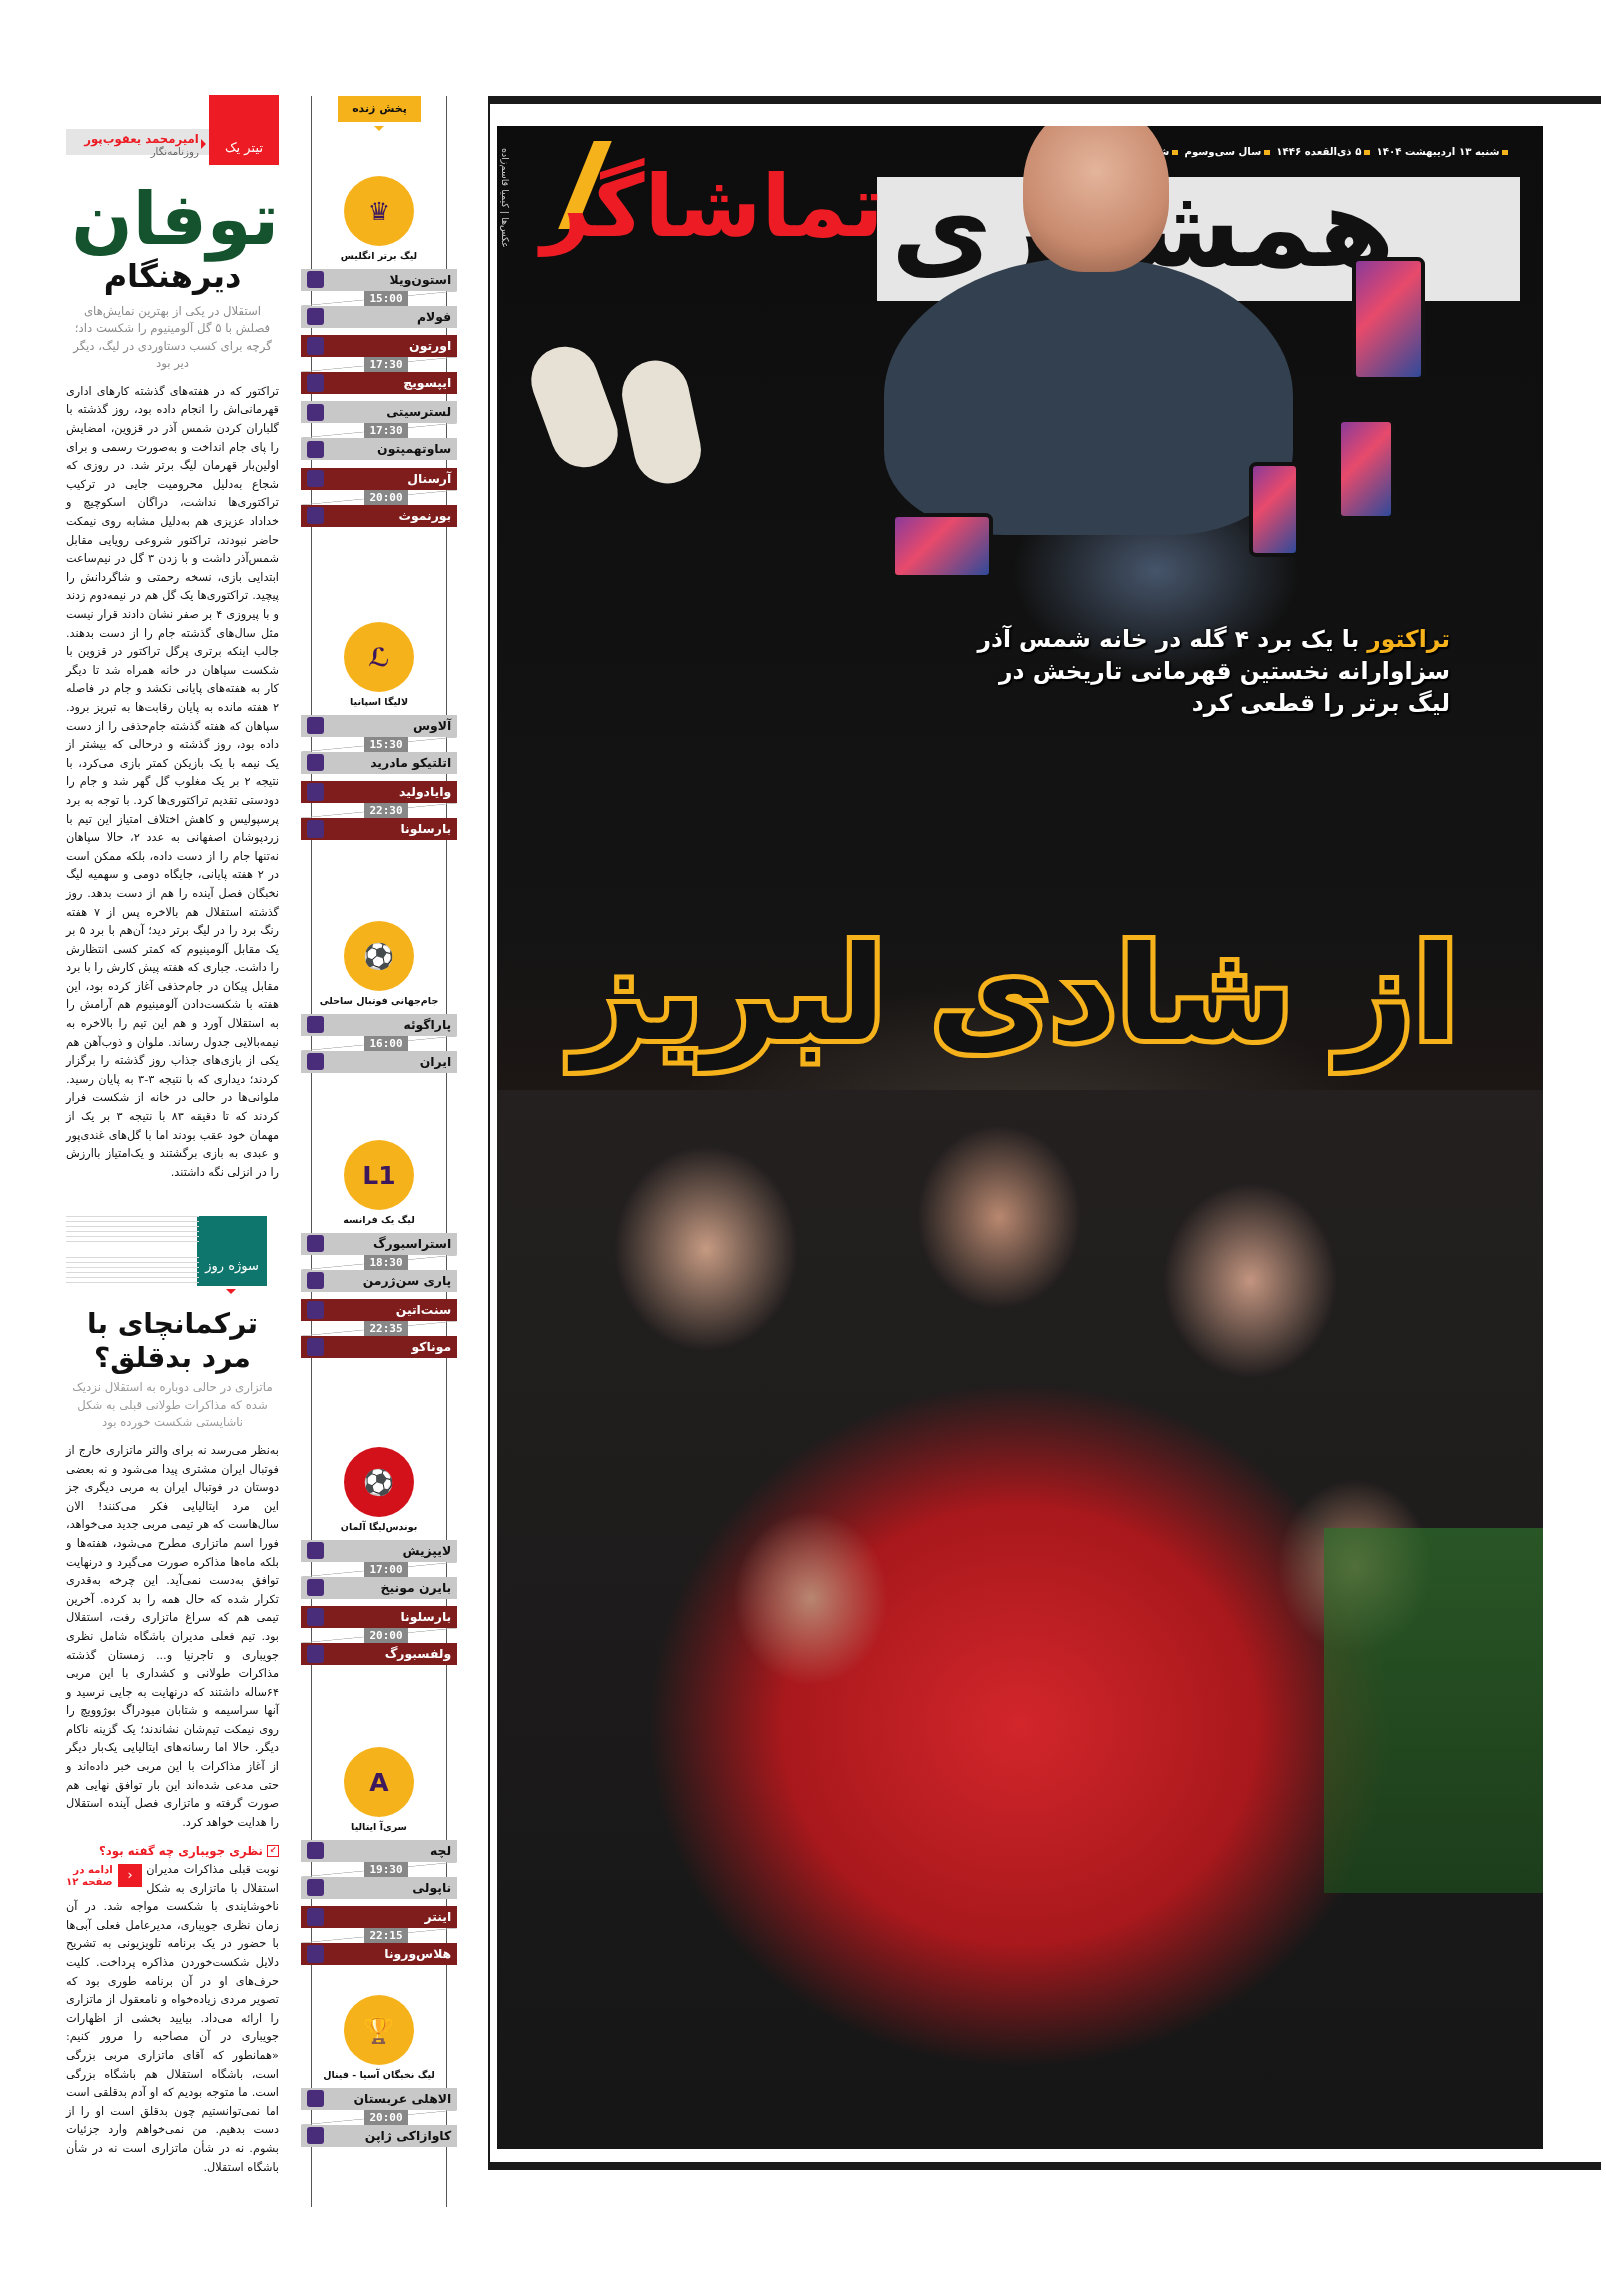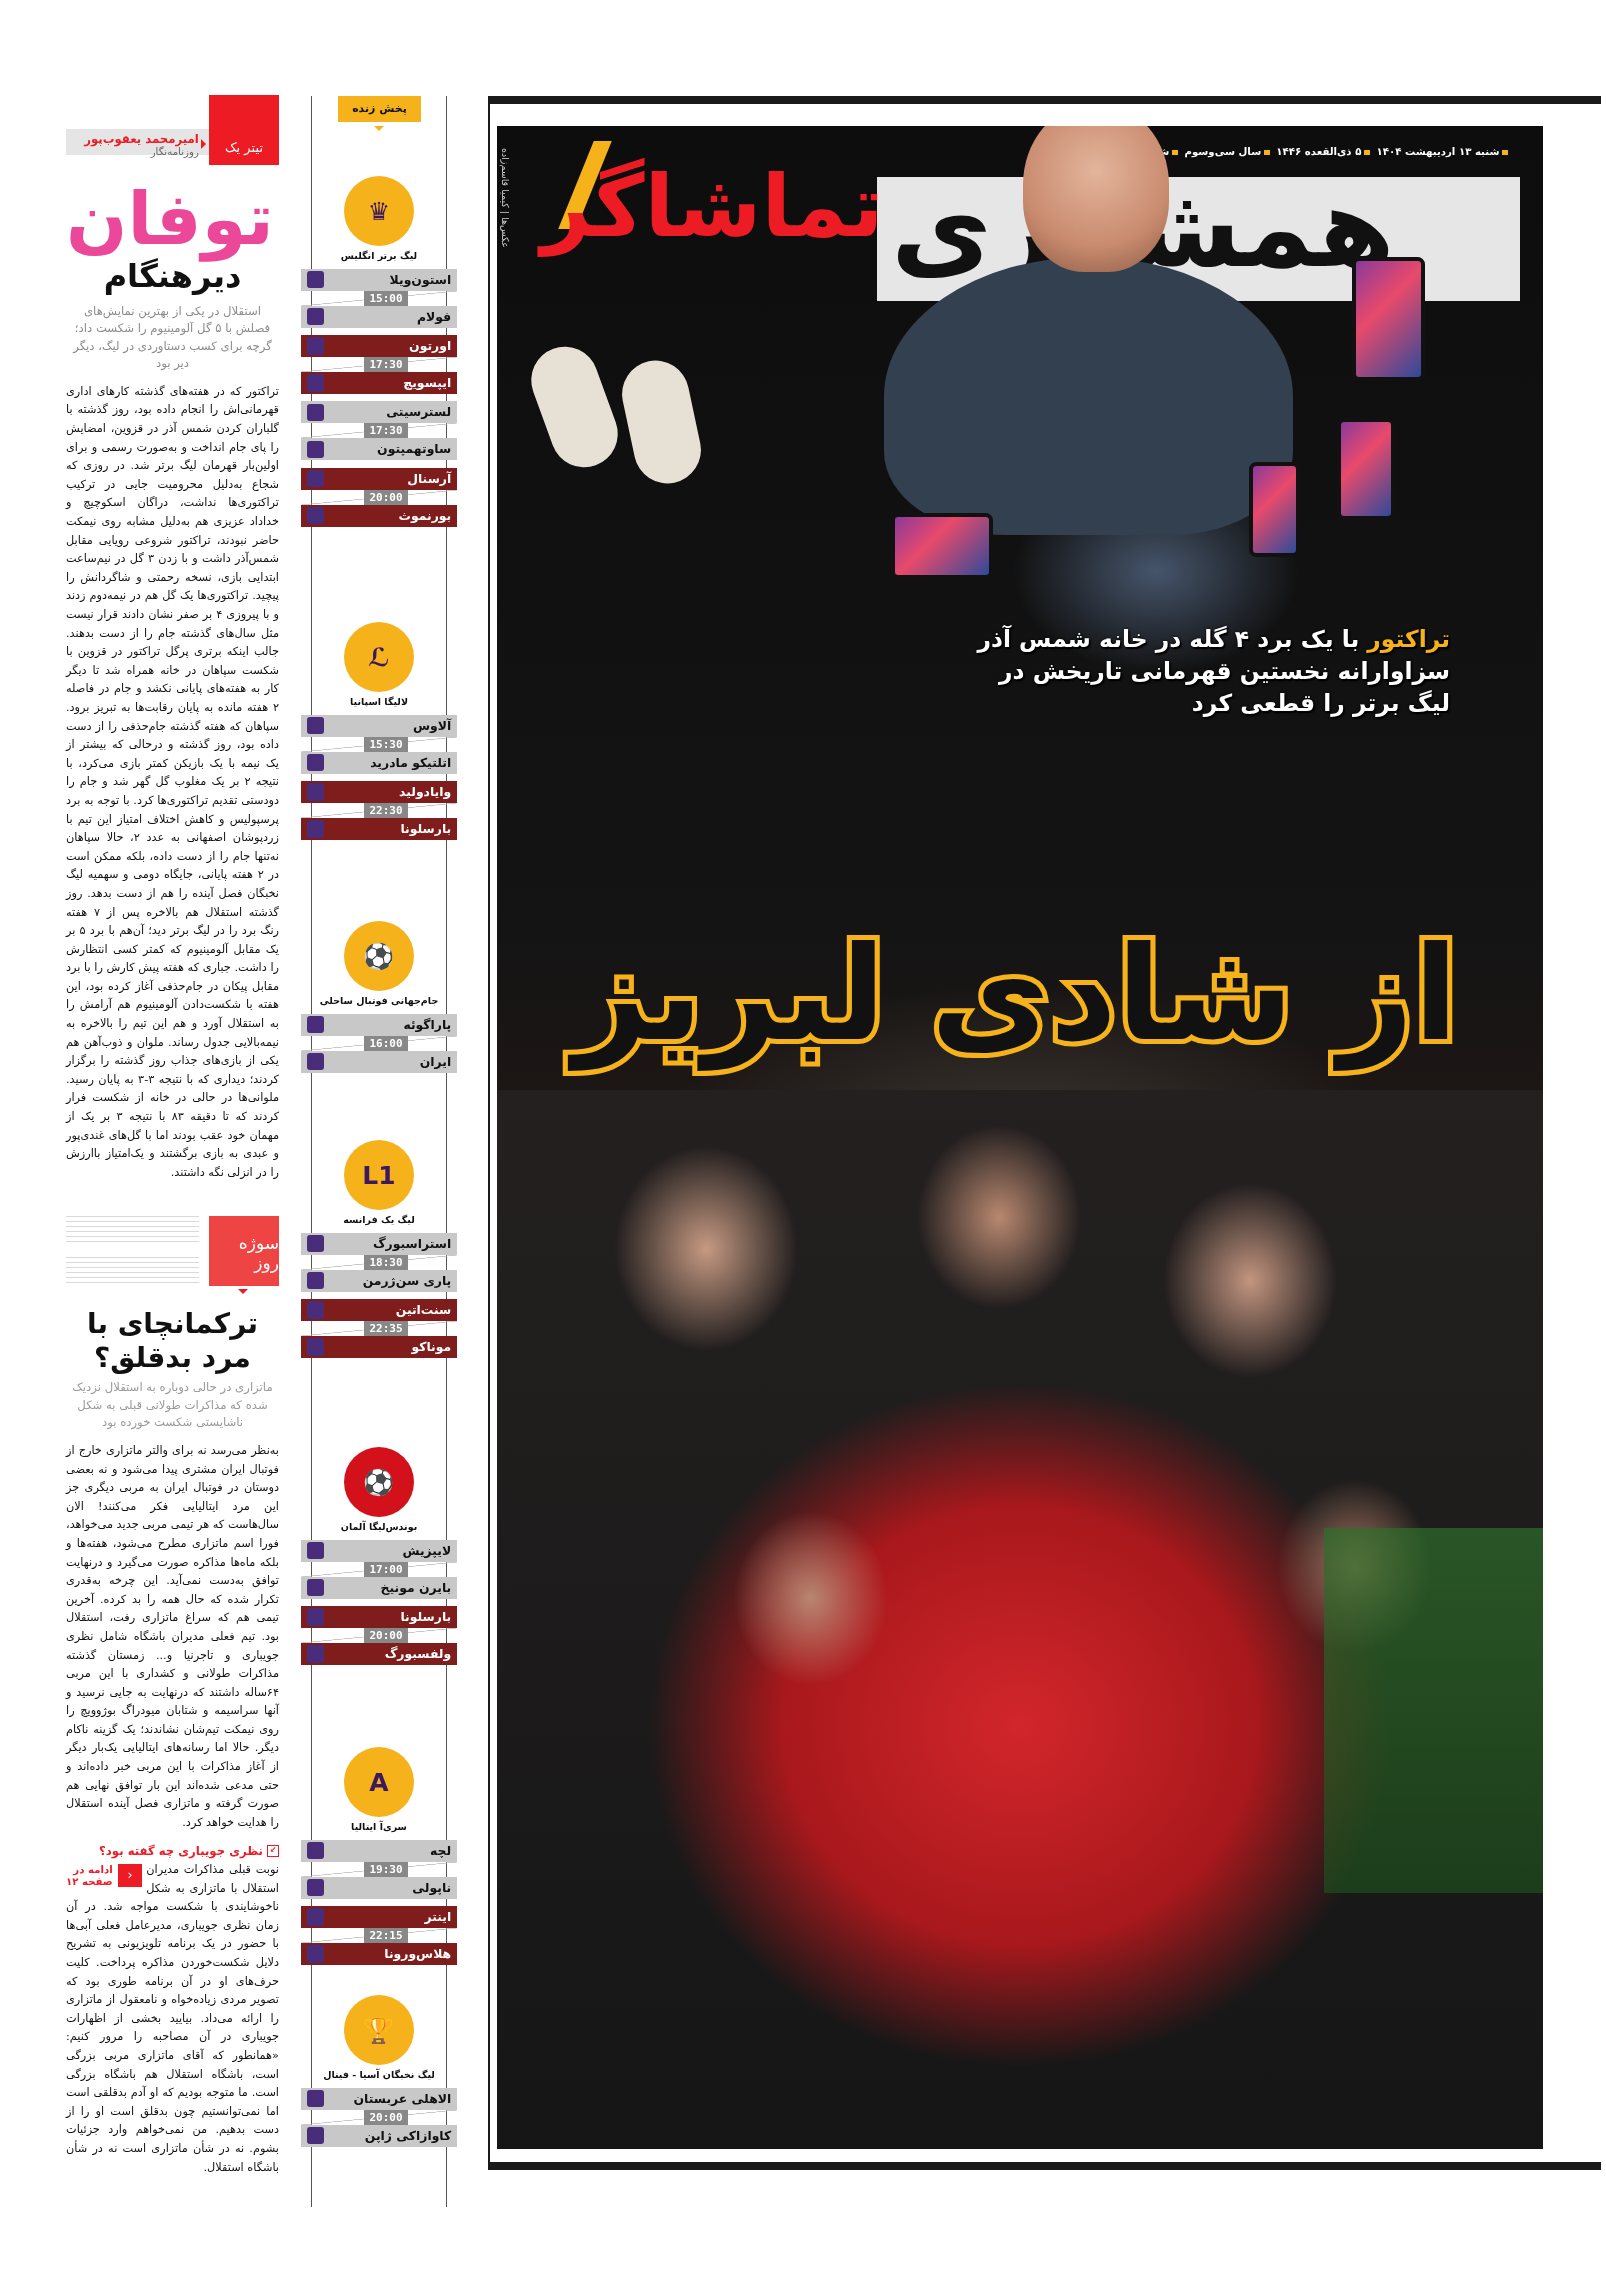--- a/index.html
+++ b/index.html
@@ -6,27 +6,27 @@
   body { width: 1607px; height: 2295px; background: #ffffff; font-family: "DejaVu Sans", sans-serif; position: relative; overflow: hidden; direction: rtl; }
 
   
   .left-col { position: absolute; left: 66px; top: 95px; width: 213px; direction: rtl; }
   .kicker-row { position: relative; height: 70px; }
   .kicker-red { position: absolute; right: 0; top: 0; width: 70px; height: 70px; background: #ed1c24; color: #fff; display: flex; align-items: flex-end; justify-content: center; padding-bottom: 10.2px; font-size: 13px; }
   .kicker-author { position: absolute; right: 70px; top: 34px; width: 143px; height: 26px; background: #e5e5e5; padding: 2.9px 10.2px 0 0; text-align: right; }
   .kicker-author::after { content: ""; position: absolute; right: -1.5px; top: 10.2px; border: 5.1px solid transparent; border-right-color: #ed1c24; transform: rotate(180deg); }
   .author-name { color: #ed1c24; font-weight: bold; font-size: 11.7px; display: block; }
   .author-role { color: #666; font-size: 10.2px; display: block; }
-  .big-title-red { color: #ec4899; font-weight: bold; font-size: 72px; line-height: 1; text-align: left; margin-top: 17.5px; font-family: "DejaVu Sans", sans-serif; }
+  .big-title-red { color: #14532d; font-weight: bold; font-size: 72px; line-height: 1; text-align: right; margin-top: 17.5px; font-family: "DejaVu Sans", sans-serif; }
   .big-title-black { color: #111; font-weight: bold; font-size: 32px; text-align: center; margin-top: 2.9px; }
   .lead-gray { color: #8c8c8c; font-size: 11.7px; line-height: 17.5px; text-align: center; margin-top: 7.3px; }
   .body-text { color: #111; font-size: 11.3px; line-height: 18.6px; text-align: justify; margin-top: 10.2px; }
 
   .kicker2-row { position: relative; height: 73px; margin-top: 34px; }
-  .kicker2-red { position: absolute; right: 0; top: 0; width: 70px; height: 70px; background: #ef4444; color: #fff; display: flex; align-items: flex-end; justify-content: center; padding-bottom: 13px; font-size: 17px; }
+  .kicker2-red { position: absolute; right: 12px; top: 0; width: 70px; height: 70px; background: #0f766e; color: #fff; display: flex; align-items: flex-end; justify-content: center; padding-bottom: 13px; font-size: 13px; }
   .kicker2-red::after { content: ""; position: absolute; bottom: -7.3px; left: 29px; border: 5.8px solid transparent; border-top-color: #ed1c24; border-bottom: 0; }
   .kicker2-lines { position: absolute; right: 80px; top: 0; width: 133px; height: 70px; background: repeating-linear-gradient(to bottom, #d9d9d9 0 0.7px, transparent 0.7px 5.1px); }
   .title2 { color: #111; font-weight: bold; font-size: 28px; line-height: 34px; text-align: center; margin-top: 17.5px; }
   .lead2 { color: #9a9a9a; font-size: 11.7px; line-height: 17.5px; text-align: center; margin-top: 4.4px; }
   .sub-head { color: #ed1c24; font-weight: bold; font-size: 11.7px; margin-top: 11.7px; display: flex; align-items: center; gap: 4.4px; }
   .sub-icon { display: inline-block; width: 11.7px; height: 11.7px; border: 1.5px solid #ed1c24; color: #ed1c24; font-size: 8px; line-height: 8.8px; text-align: center; }
   .continue { display: flex; align-items: center; gap: 5.8px; float: left; margin: 2.9px 4.4px 2.9px 0; }
   .continue-box { width: 23.4px; height: 23.4px; background: #ed1c24; color: #fff; font-size: 13px; display: flex; align-items: center; justify-content: center; }
   .continue-text { color: #ed1c24; font-weight: bold; font-size: 10.2px; line-height: 11.7px; }
 

